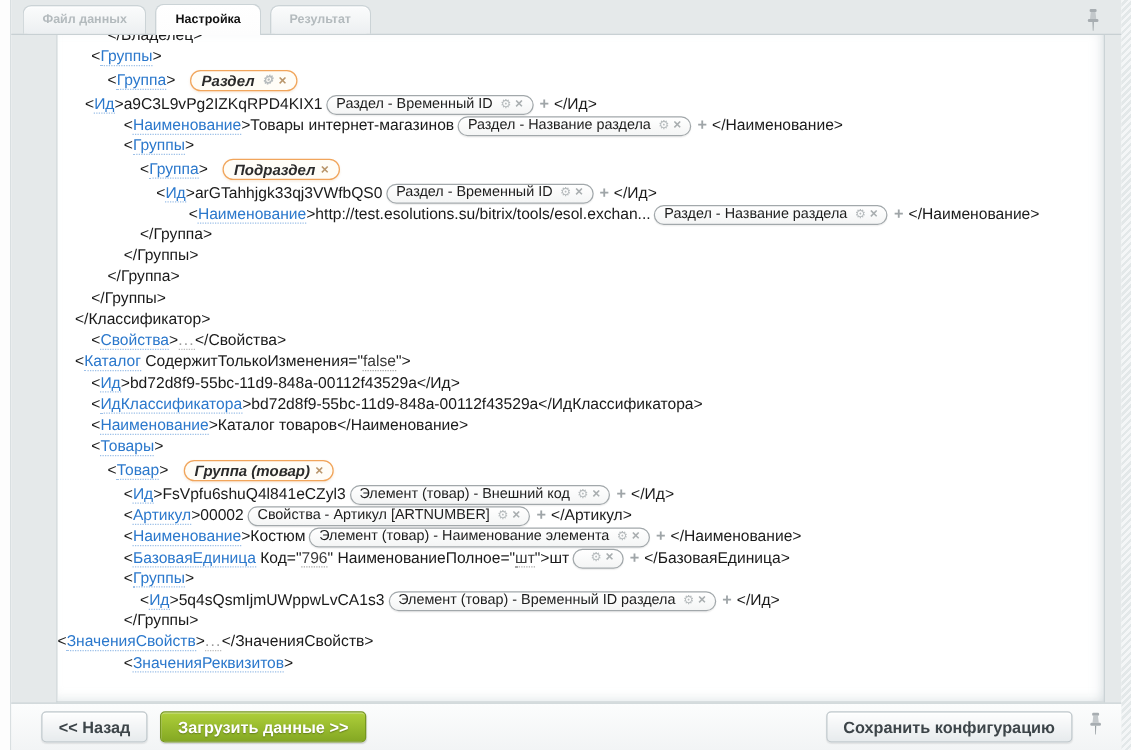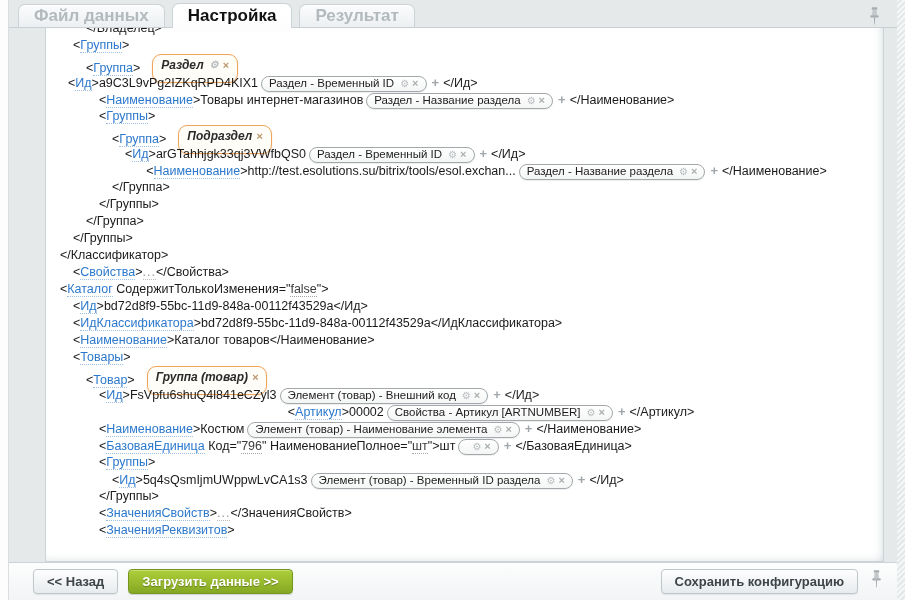--- a/index.html
+++ b/index.html
@@ -14,21 +14,21 @@
     background:repeating-linear-gradient(135deg,#f4f6f7 0 2px,#e3e8e9 2px 4px); }
   .dialog { position:absolute; left:9px; top:0; width:888px; height:600px; background:#e5e9ea; }
 
   
   .tabline { position:absolute; left:0; top:27px; width:888px; height:1px; background:#c8d0d3; }
   .tab-bar { position:absolute; left:9px; top:3px; display:flex; z-index:2; }
   .tab {
     height:23px; line-height:21px; margin-top:1px; margin-right:7px; padding:0 15px;
     border:1px solid #cbd3d6; border-bottom:none; border-radius:7px 7px 0 0;
     background:linear-gradient(#fbfcfc,#eceff1); color:#b3babd;
-    font-size:17px; font-weight:bold; cursor:pointer;
+    font-size:10px; font-weight:bold; cursor:pointer;
     box-shadow:inset 0 1px 0 rgba(255,255,255,.9);
   }
   .tab.active { height:25px; line-height:23px; margin-top:0; background:linear-gradient(#ffffff,#fdfdfd); color:#111; }
 
   
   .pin-top { position:absolute; right:16px; top:6px; cursor:pointer; }
   .pin-bottom { margin-left:12px; cursor:pointer; }
 
   
   .panel {
@@ -46,21 +46,21 @@
   .plus { color:#9fa5a8; font-weight:bold; font-size:13px; margin:0 4px 0 2px; cursor:pointer; }
   .chip {
     display:inline-flex; align-items:center; height:16px; padding:0 7px; margin:0 3px;
     border:1px solid #a2a8ab; border-radius:8px; vertical-align:middle;
     background:linear-gradient(#ffffff,#f4f5f5); font-size:11.5px; color:#1d1d1d;
     box-shadow:0 1px 1px rgba(0,0,0,.07); cursor:pointer;
   }
   .chip .gear, .badge .gear { color:#b7bcbe; font-size:10px; margin-left:6px; cursor:pointer; }
   .chip .x { color:#a9aeb0; font-size:11px; font-weight:bold; margin-left:3px; cursor:pointer; }
   .badge {
-    display:inline-flex; align-items:flex-start; height:29px; padding:0 8px; margin-left:12px;
+    display:inline-flex; align-items:center; height:17px; padding:0 8px; margin-left:12px;
     border:1px solid #f1a55b; border-radius:9px; vertical-align:middle;
     background:#fffdf7; font-size:12px; font-weight:bold; font-style:italic; color:#2b2b2b;
     box-shadow:0 1px 2px rgba(205,140,60,.18); cursor:pointer;
   }
   .badge .x { color:#b9966b; font-size:11px; font-weight:bold; margin-left:4px; cursor:pointer; }
 
   
   .footer {
     position:absolute; left:0; top:562px; width:888px; height:38px;
     background:linear-gradient(#fcfdfd,#f2f4f5); border-top:1px solid #cbd3d6;
@@ -128,21 +128,21 @@
         <div class="xml-line" style="padding-left: 53px;"><span class="xt">&lt;</span><span class="xn">Группы</span><span class="xt">&gt;</span></div>
         <div class="xml-line badge-line" style="padding-left: 66px;"><span class="xt">&lt;</span><span class="xn">Группа</span><span class="xt">&gt;</span><span class="badge">
             <span>Подраздел</span>
             <span class="x">×</span>
           </span></div>
         <div class="xml-line" style="padding-left: 79px;"><span class="xt">&lt;</span><span class="xn">Ид</span><span class="xt">&gt;</span><span class="xt">arGTahhjgk33qj3VWfbQS0</span><span class="chip">
             <span>Раздел - Временный ID</span>
             <span class="gear">⚙</span>
             <span class="x">×</span>
           </span><span class="plus">+</span><span class="xt">&lt;/Ид&gt;</span></div>
-        <div class="xml-line" style="padding-left: 44px; text-align: center;"><span class="xt">&lt;</span><span class="xn">Наименование</span><span class="xt">&gt;</span><span class="xt">http://test.esolutions.su/bitrix/tools/esol.exchan...</span><span class="chip">
+        <div class="xml-line" style="padding-left: 105px;"><span class="xt">&lt;</span><span class="xn">Наименование</span><span class="xt">&gt;</span><span class="xt">http://test.esolutions.su/bitrix/tools/esol.exchan...</span><span class="chip">
             <span>Раздел - Название раздела</span>
             <span class="gear">⚙</span>
             <span class="x">×</span>
           </span><span class="plus">+</span><span class="xt">&lt;/Наименование&gt;</span></div>
         <div class="xml-line" style="padding-left: 66px;"><span class="xt">&lt;/Группа&gt;</span></div>
         <div class="xml-line" style="padding-left: 53px;"><span class="xt">&lt;/Группы&gt;</span></div>
         <div class="xml-line" style="padding-left: 40px;"><span class="xt">&lt;/Группа&gt;</span></div>
         <div class="xml-line" style="padding-left: 27px;"><span class="xt">&lt;/Группы&gt;</span></div>
         <div class="xml-line" style="padding-left: 14px;"><span class="xt">&lt;/Классификатор&gt;</span></div>
         <div class="xml-line" style="padding-left: 27px;"><span class="xt">&lt;</span><span class="xn">Свойства</span><span class="xt">&gt;</span><span class="xd">...</span><span class="xt">&lt;/Свойства&gt;</span></div>
@@ -153,42 +153,42 @@
         <div class="xml-line" style="padding-left: 27px;"><span class="xt">&lt;</span><span class="xn">Товары</span><span class="xt">&gt;</span></div>
         <div class="xml-line badge-line" style="padding-left: 40px;"><span class="xt">&lt;</span><span class="xn">Товар</span><span class="xt">&gt;</span><span class="badge">
             <span>Группа (товар)</span>
             <span class="x">×</span>
           </span></div>
         <div class="xml-line" style="padding-left: 53px;"><span class="xt">&lt;</span><span class="xn">Ид</span><span class="xt">&gt;</span><span class="xt">FsVpfu6shuQ4l841eCZyl3</span><span class="chip">
             <span>Элемент (товар) - Внешний код</span>
             <span class="gear">⚙</span>
             <span class="x">×</span>
           </span><span class="plus">+</span><span class="xt">&lt;/Ид&gt;</span></div>
-        <div class="xml-line" style="padding-left: 53px; text-align: center;"><span class="xt">&lt;</span><span class="xn">Артикул</span><span class="xt">&gt;</span><span class="xt">00002</span><span class="chip">
+        <div class="xml-line" style="padding-left: 53px;"><span class="xt">&lt;</span><span class="xn">Артикул</span><span class="xt">&gt;</span><span class="xt">00002</span><span class="chip">
             <span>Свойства - Артикул [ARTNUMBER]</span>
             <span class="gear">⚙</span>
             <span class="x">×</span>
           </span><span class="plus">+</span><span class="xt">&lt;/Артикул&gt;</span></div>
         <div class="xml-line" style="padding-left: 53px;"><span class="xt">&lt;</span><span class="xn">Наименование</span><span class="xt">&gt;</span><span class="xt">Костюм</span><span class="chip">
             <span>Элемент (товар) - Наименование элемента</span>
             <span class="gear">⚙</span>
             <span class="x">×</span>
           </span><span class="plus">+</span><span class="xt">&lt;/Наименование&gt;</span></div>
         <div class="xml-line" style="padding-left: 53px;"><span class="xt">&lt;</span><span class="xn">БазоваяЕдиница</span><span class="xt"> Код="</span><span class="xv">796</span><span class="xt">" НаименованиеПолное="</span><span class="xv">шт</span><span class="xt">"&gt;</span><span class="xt">шт</span><span class="chip">
             <span class="gear">⚙</span>
             <span class="x">×</span>
           </span><span class="plus">+</span><span class="xt">&lt;/БазоваяЕдиница&gt;</span></div>
         <div class="xml-line" style="padding-left: 53px;"><span class="xt">&lt;</span><span class="xn">Группы</span><span class="xt">&gt;</span></div>
         <div class="xml-line" style="padding-left: 66px;"><span class="xt">&lt;</span><span class="xn">Ид</span><span class="xt">&gt;</span><span class="xt">5q4sQsmIjmUWppwLvCA1s3</span><span class="chip">
             <span>Элемент (товар) - Временный ID раздела</span>
             <span class="gear">⚙</span>
             <span class="x">×</span>
           </span><span class="plus">+</span><span class="xt">&lt;/Ид&gt;</span></div>
         <div class="xml-line" style="padding-left: 53px;"><span class="xt">&lt;/Группы&gt;</span></div>
-        <div class="xml-line" style="padding-left: 53px;"><span class="xt">&lt;</span><span class="xn">ЗначенияСвойств</span><span class="xt">&gt;</span><span class="xd">...</span><span class="xt">&lt;/ЗначенияСвойств&gt;</span></div>
+        <div class="xml-line" style=""><span class="xt">&lt;</span><span class="xn">ЗначенияСвойств</span><span class="xt">&gt;</span><span class="xd">...</span><span class="xt">&lt;/ЗначенияСвойств&gt;</span></div>
         <div class="xml-line" style="padding-left: 53px;"><span class="xt">&lt;</span><span class="xn">ЗначенияРеквизитов</span><span class="xt">&gt;</span></div>
         <div class="xml-line" style="padding-left: 66px; margin-top: 48px;"><span class="xt">&lt;</span><span class="xn">ЗначениеРеквизита</span><span class="xt">&gt;</span></div>
         <div class="xml-line" style="padding-left: 79px;"><span class="xt">&lt;</span><span class="xn">Наименование</span><span class="xt">&gt;</span><span class="xt">ТипНоменклатуры</span><span class="xt">&lt;/Наименование&gt;</span></div>
       </div>
   </div>
 
   <div class="footer">
     <button class="btn btn-gray">&lt;&lt; Назад</button>
     <button class="btn btn-green">Загрузить данные &gt;&gt;</button>
     <button class="btn btn-gray btn-save">Сохранить конфигурацию</button>

